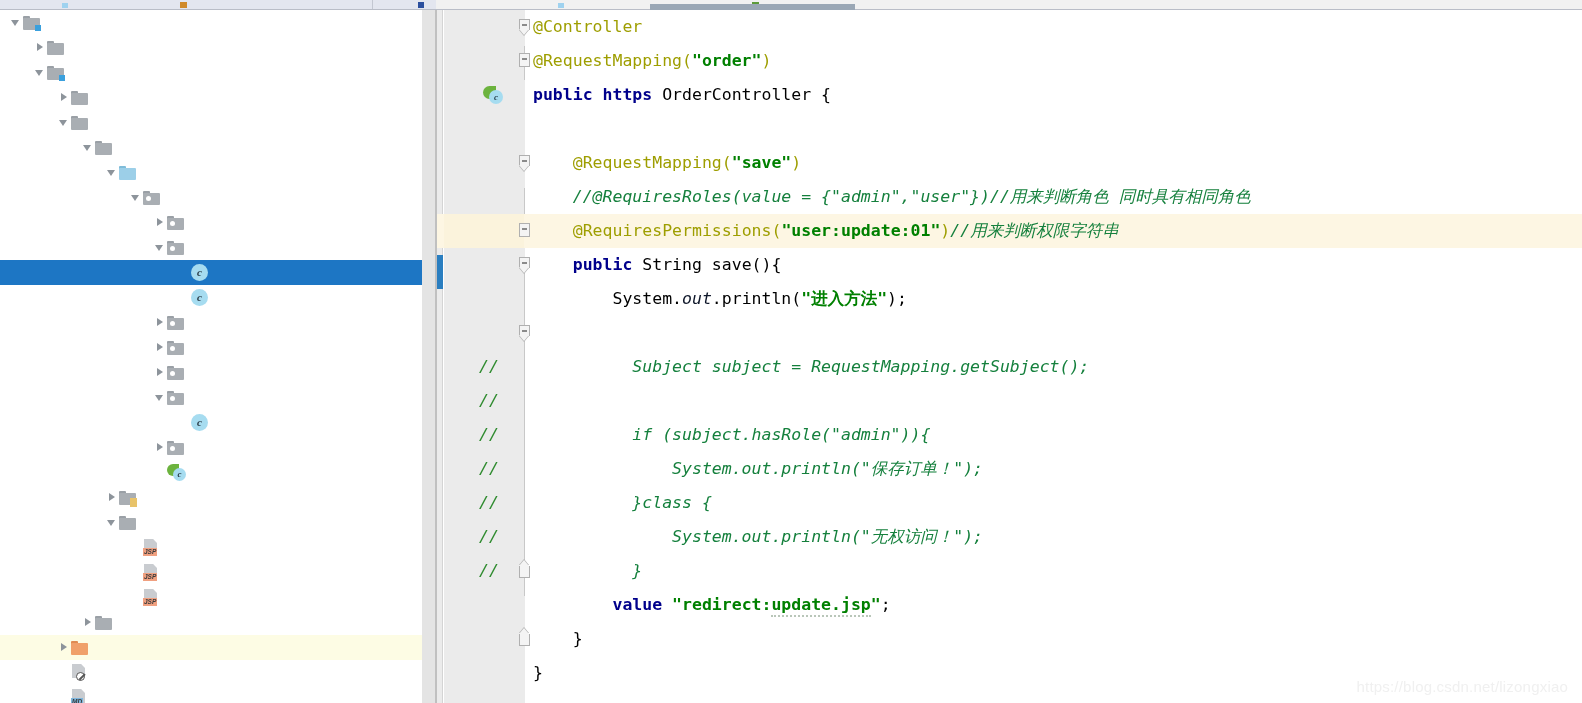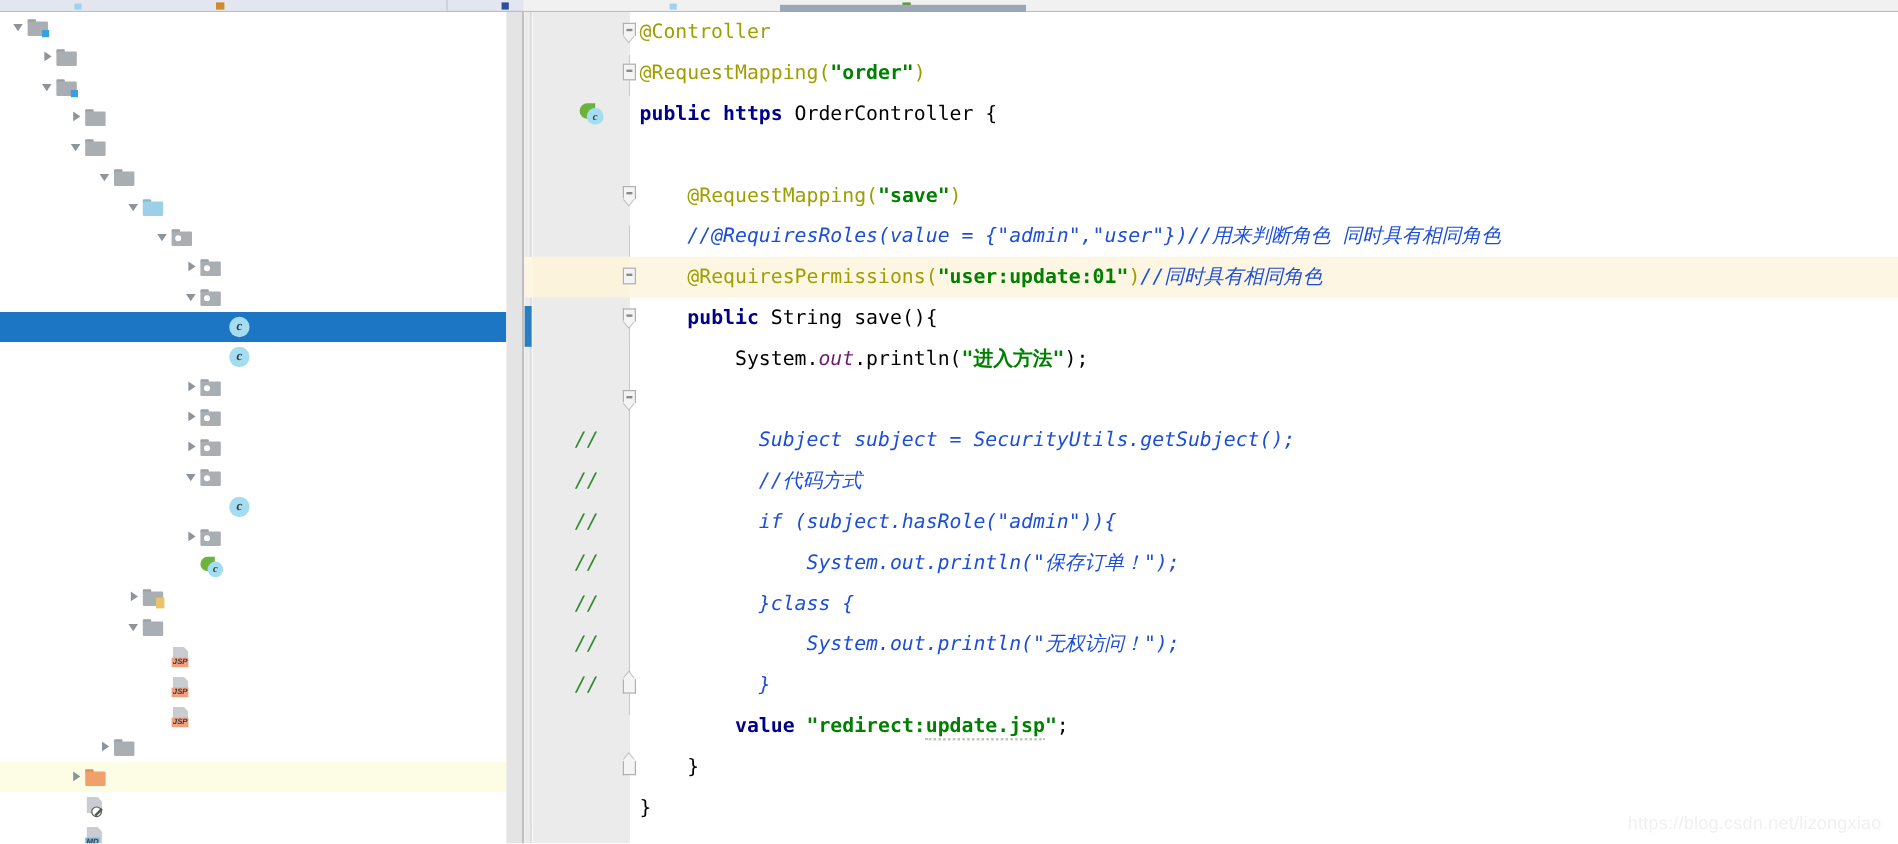--- a/index.html
+++ b/index.html
@@ -224,22 +224,22 @@
     color: #2d8a2d; font-style: italic; font-size: 16.5px;
   }
 
   .ctext {
     position: absolute; left: 96px; top: 0; height: 34px; line-height: 34px;
     white-space: pre; font-size: 16.5px; color: #000000;
   }
   .kw   { color: #00008b; font-weight: bold; }
   .ann  { color: #9e9e00; }
   .str  { color: #008000; font-weight: bold; }
-  .cmt  { color: #1d4ed8; font-style: italic; }
-  .sfld { color: #701a75; font-style: italic; }
+  .cmt  { color: #15803d; font-style: italic; }
+  .sfld { color: #0f172a; font-style: italic; }
   .warnunder {
     border-bottom: 2px dotted #b9c6b9;
     padding-bottom: 1px;
   }
 
   .watermark {
     position: absolute; right: 14px; bottom: 8px;
     color: #f0f0f0; font-size: 15px; font-family: "Liberation Sans", sans-serif;
     letter-spacing: 0.2px;
   }
@@ -536,21 +536,21 @@
         <div class="cline">
           <span class="ln"></span>
           <span class="ctext">    <span class="cmt">//@RequiresRoles(value = {"admin","user"})//用来判断角色 同时具有相同角色</span></span>
         </div>
         <div class="cline current">
           <span class="ln"></span>
           <span class="fold flat">
             <i class="boxtop"></i>
             <i class="minus"></i>
           </span>
-          <span class="ctext">    <span class="ann">@RequiresPermissions(</span><span class="str">"user:update:01"</span><span class="ann">)</span><span class="cmt">//同时具有相同角色</span></span>
+          <span class="ctext">    <span class="ann">@RequiresPermissions(</span><span class="str">"user:update:01"</span><span class="ann">)</span><span class="cmt">//用来判断权限字符串</span></span>
         </div>
         <div class="cline">
           <span class="ln"></span>
           <span class="fold">
             <i class="boxtop"></i>
             <i class="minus"></i>
             <i class="tri"></i>
           </span>
           <span class="ctext">    <span class="kw">public</span> String save(){</span>
         </div>
@@ -562,26 +562,25 @@
           <span class="ln"></span>
           <span class="fold">
             <i class="boxtop"></i>
             <i class="minus"></i>
             <i class="tri"></i>
           </span>
         </div>
         <div class="cline">
           <span class="ln"></span>
           <span class="commenter">//</span>
-          <span class="ctext">          <span class="cmt">Subject subject = SecurityUtils.getSubject();</span></span>
+          <span class="ctext">          <span class="cmt">Subject subject = RequestMapping.getSubject();</span></span>
         </div>
         <div class="cline">
           <span class="ln"></span>
           <span class="commenter">//</span>
-          <span class="ctext">          <span class="cmt">//代码方式</span></span>
         </div>
         <div class="cline">
           <span class="ln"></span>
           <span class="commenter">//</span>
           <span class="ctext">          <span class="cmt">if (subject.hasRole("admin")){</span></span>
         </div>
         <div class="cline">
           <span class="ln"></span>
           <span class="commenter">//</span>
           <span class="ctext">              <span class="cmt">System.out.println("保存订单！");</span></span>

